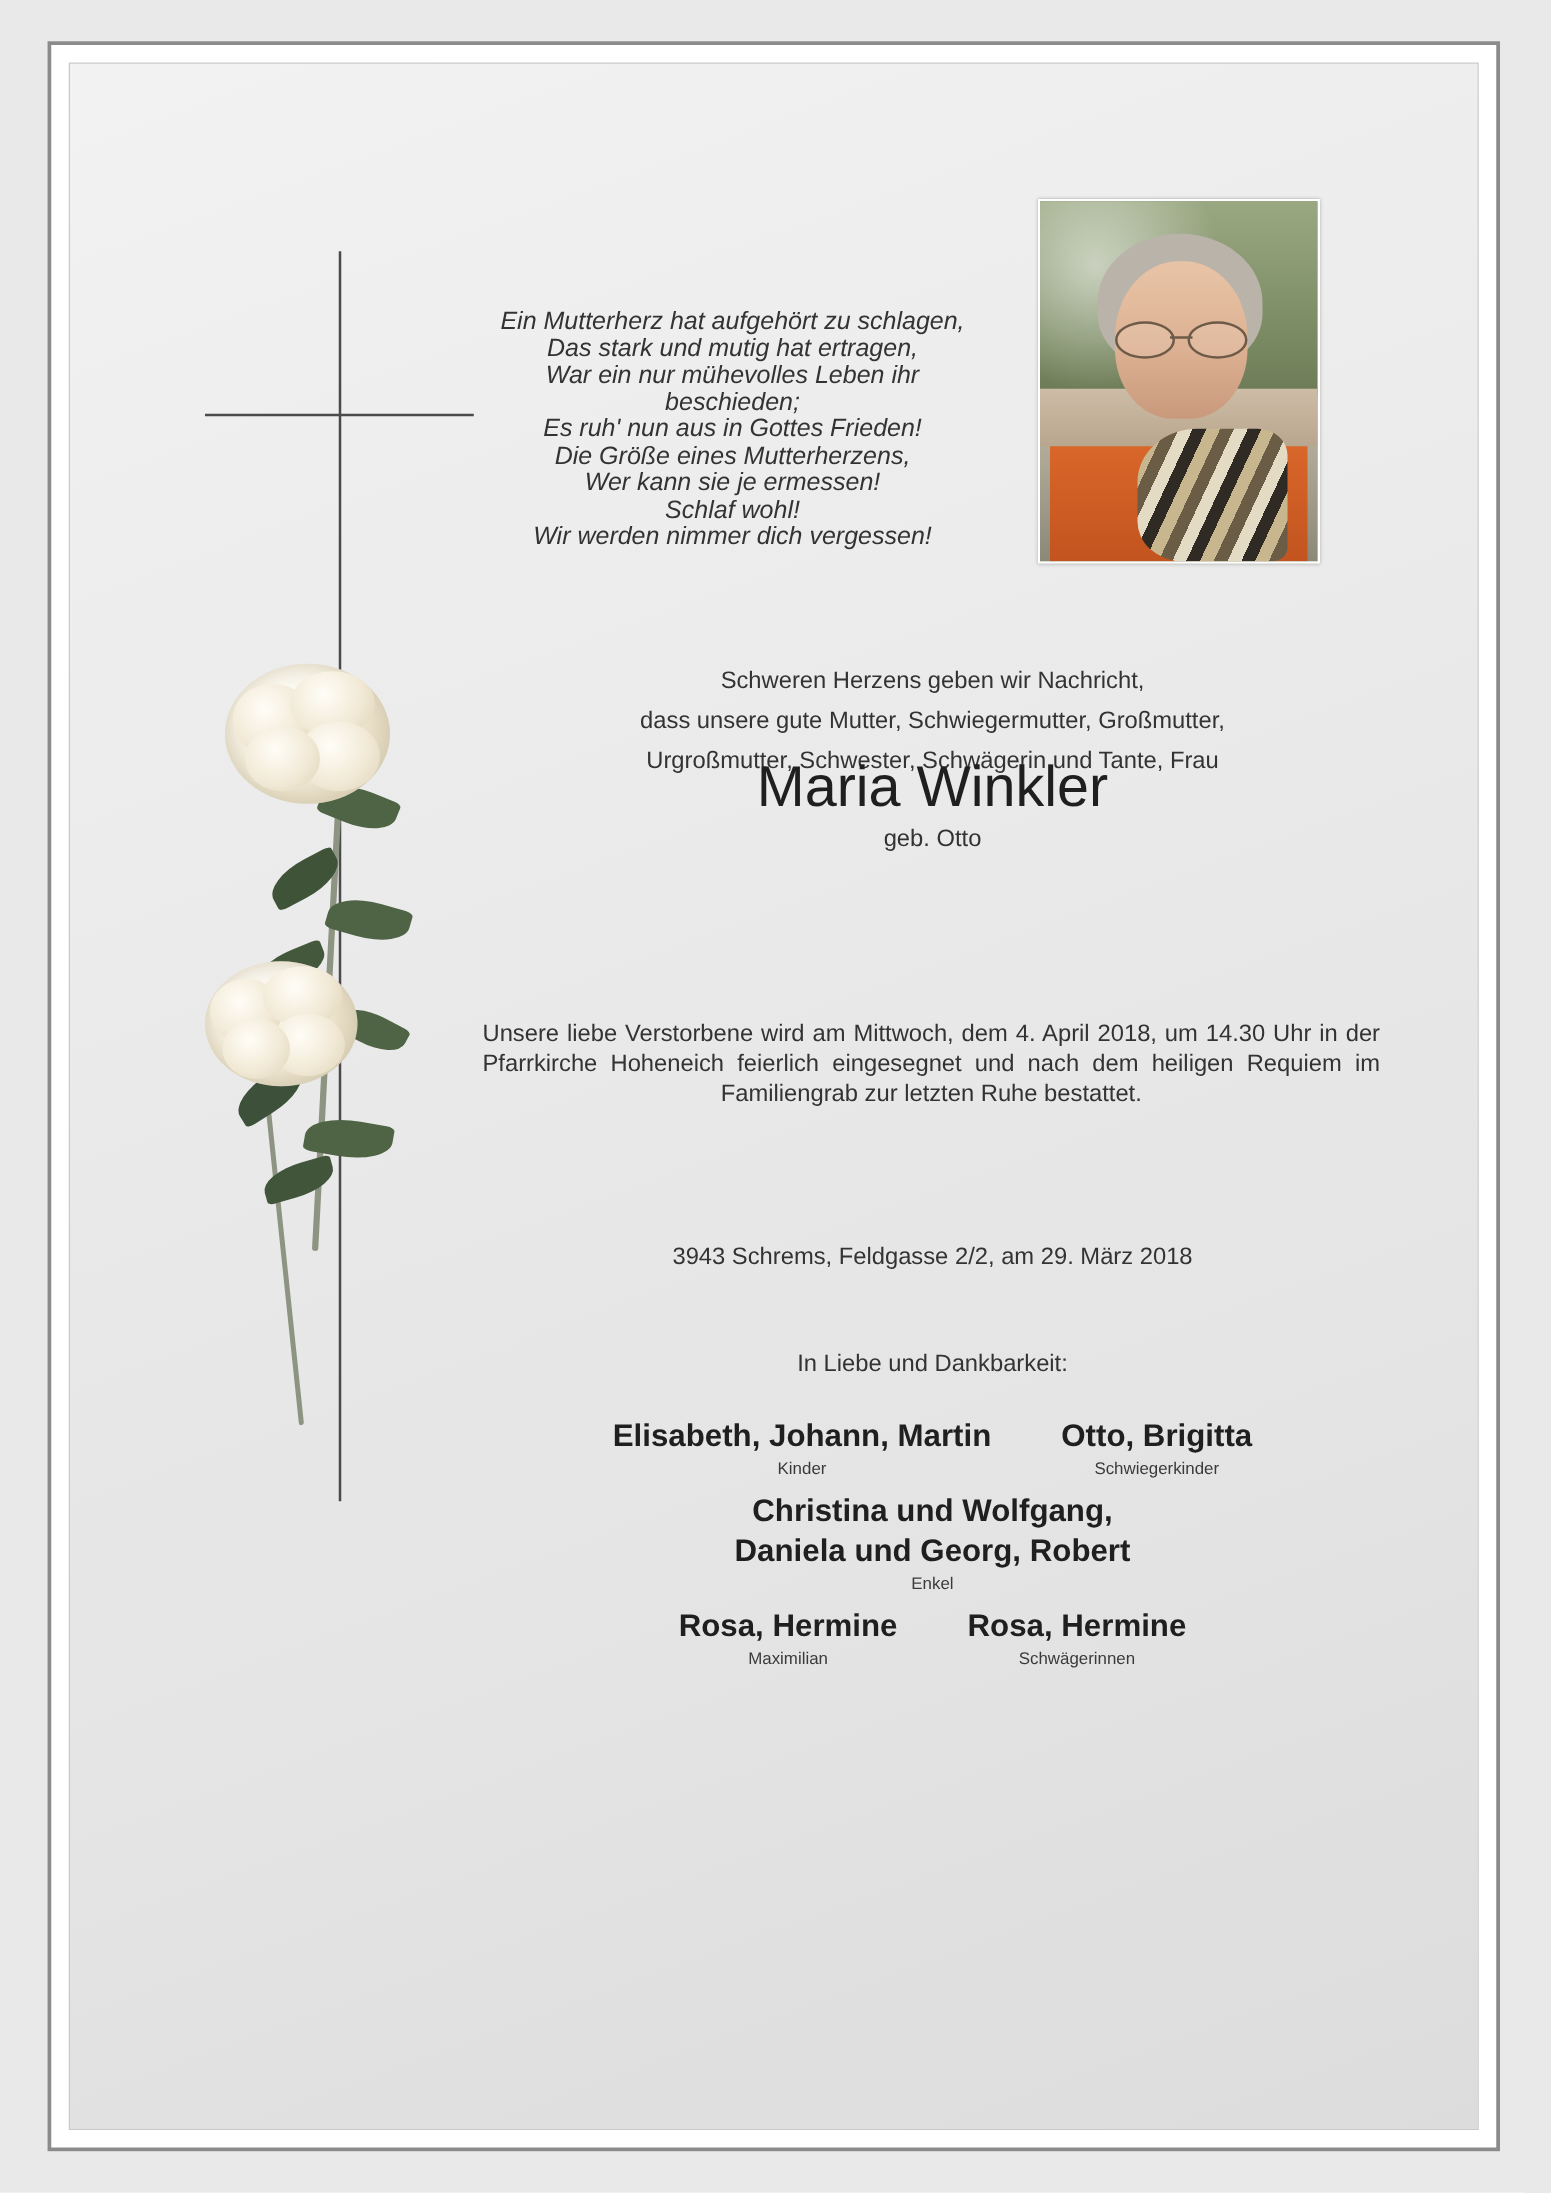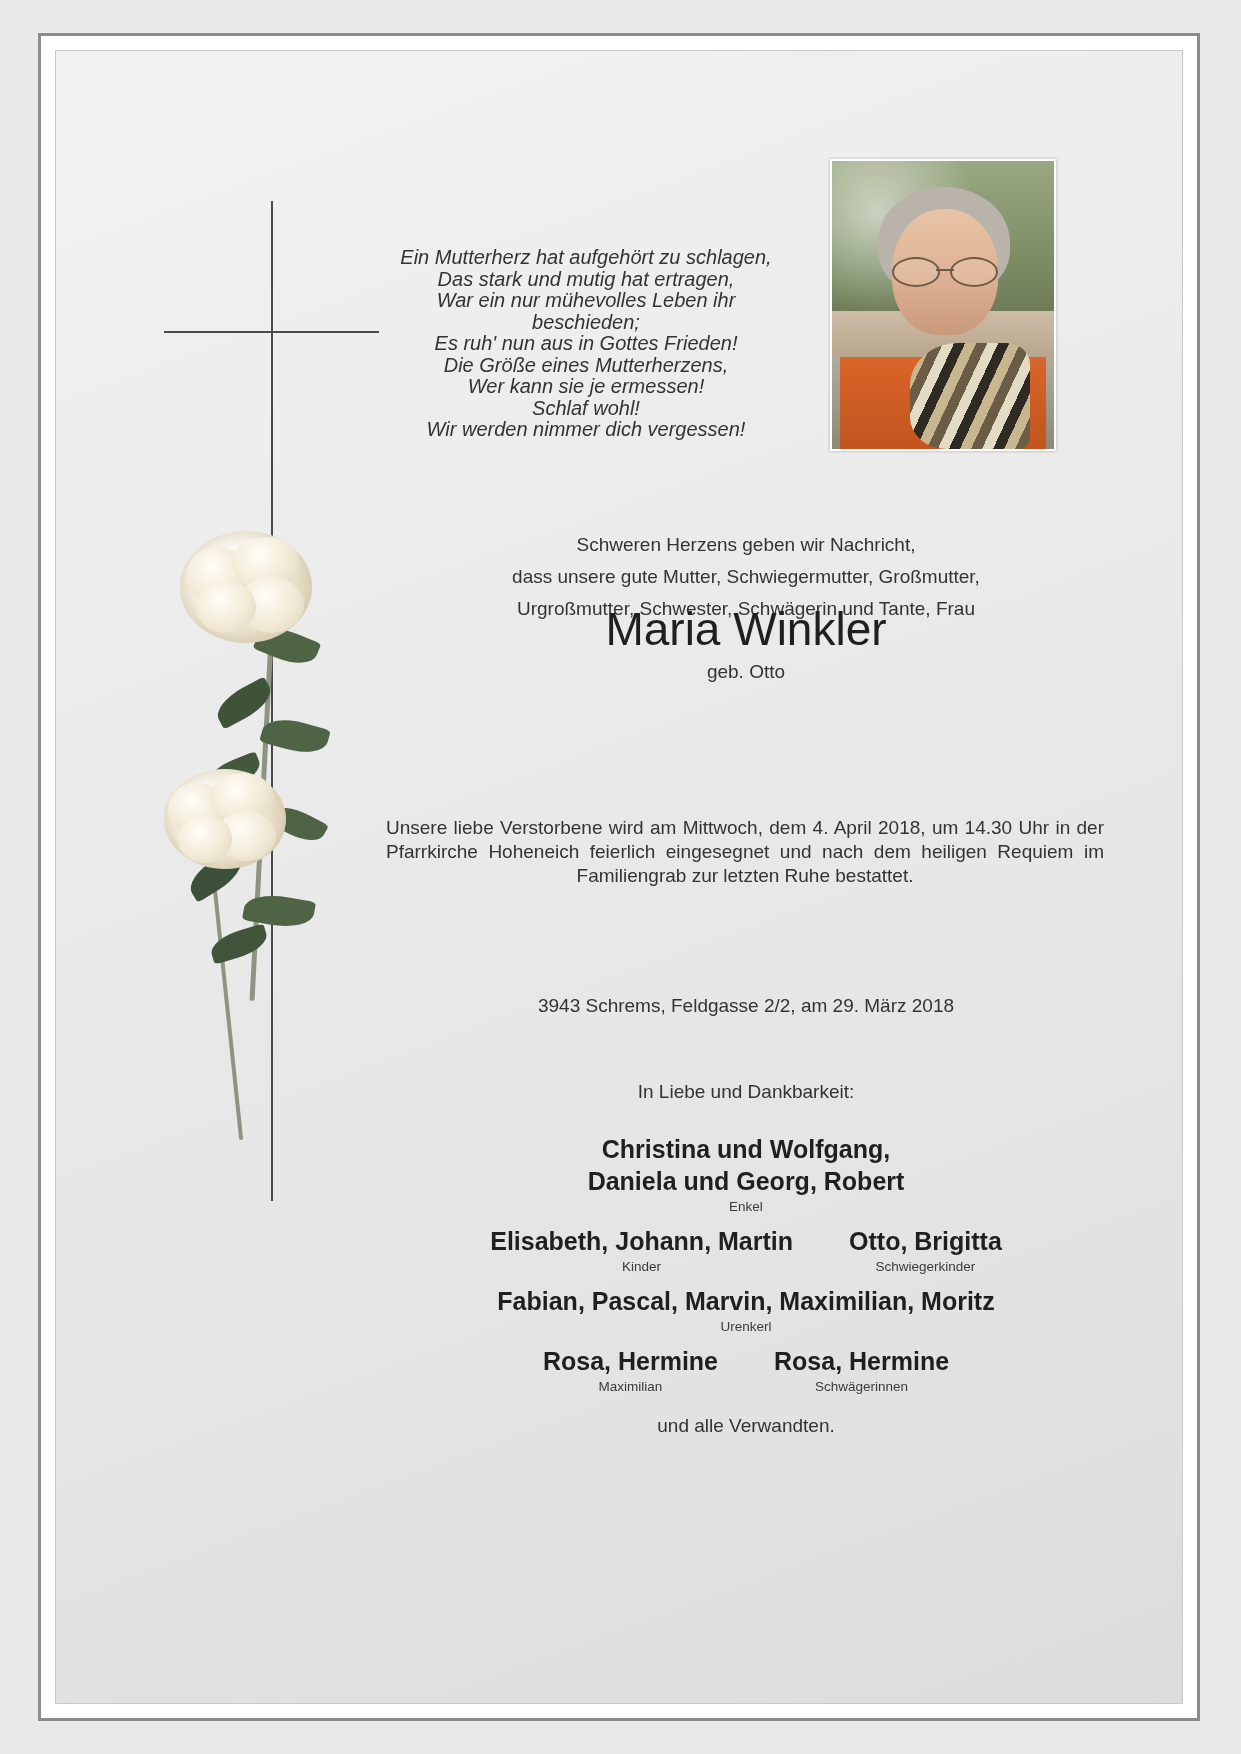--- a/index.html
+++ b/index.html
@@ -351,52 +351,45 @@
 
     <div class="funeral">Unsere liebe Verstorbene wird am Mittwoch, dem 4. April 2018, um 14.30 Uhr in der Pfarrkirche Hoheneich feierlich eingesegnet und nach dem heiligen Requiem im Familiengrab zur letzten Ruhe bestattet.</div>
 
     <div class="place">3943 Schrems, Feldgasse 2/2, am 29. März 2018</div>
 
     <div class="thanks">In Liebe und Dankbarkeit:</div>
 
     <div class="family">
       <div class="fam-row">
         <div class="fam-col">
+          <div class="fam-names" style="white-space: pre-line;">Elisabeth, Johann, Martin</div>
+          <div class="fam-role">Kinder</div>
+        </div>
+        <div class="fam-col">
+          <div class="fam-names" style="white-space: pre-line;">Otto, Brigitta</div>
+          <div class="fam-role">Schwiegerkinder</div>
+        </div>
+      </div>
+
+      <div class="fam-row">
+        <div class="fam-col">
           <div class="fam-names" style="white-space: pre-line;">Christina und Wolfgang,
 Daniela und Georg, Robert</div>
           <div class="fam-role">Enkel</div>
         </div>
       </div>
 
-      <div class="fam-row">
-        <div class="fam-col">
-          <div class="fam-names" style="white-space: pre-line;">Elisabeth, Johann, Martin</div>
-          <div class="fam-role">Kinder</div>
-        </div>
-        <div class="fam-col">
-          <div class="fam-names" style="white-space: pre-line;">Otto, Brigitta</div>
-          <div class="fam-role">Schwiegerkinder</div>
-        </div>
-      </div>
-
-      <div class="fam-row">
-        <div class="fam-col">
-          <div class="fam-names" style="white-space: pre-line;">Fabian, Pascal, Marvin, Maximilian, Moritz</div>
-          <div class="fam-role">Urenkerl</div>
-        </div>
-      </div>
 
       <div class="fam-row">
         <div class="fam-col">
           <div class="fam-names" style="white-space: pre-line;">Rosa, Hermine</div>
           <div class="fam-role">Maximilian</div>
         </div>
         <div class="fam-col">
           <div class="fam-names" style="white-space: pre-line;">Rosa, Hermine</div>
           <div class="fam-role">Schwägerinnen</div>
         </div>
       </div>
 
-      <div class="fam-closing">und alle Verwandten.</div>
     </div>
 
   </div>
 </div>
 
 </body></html>

